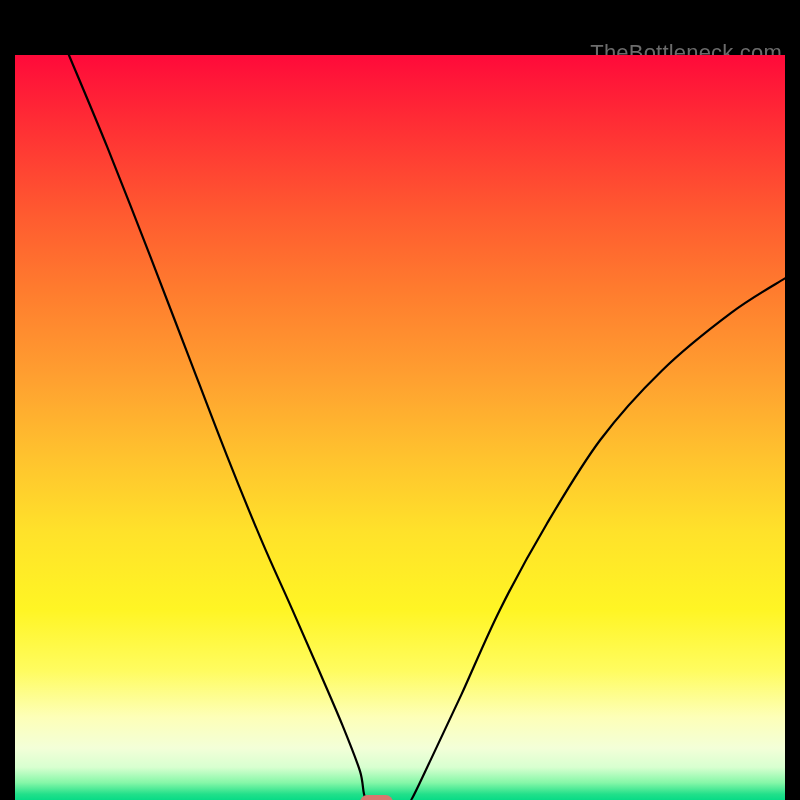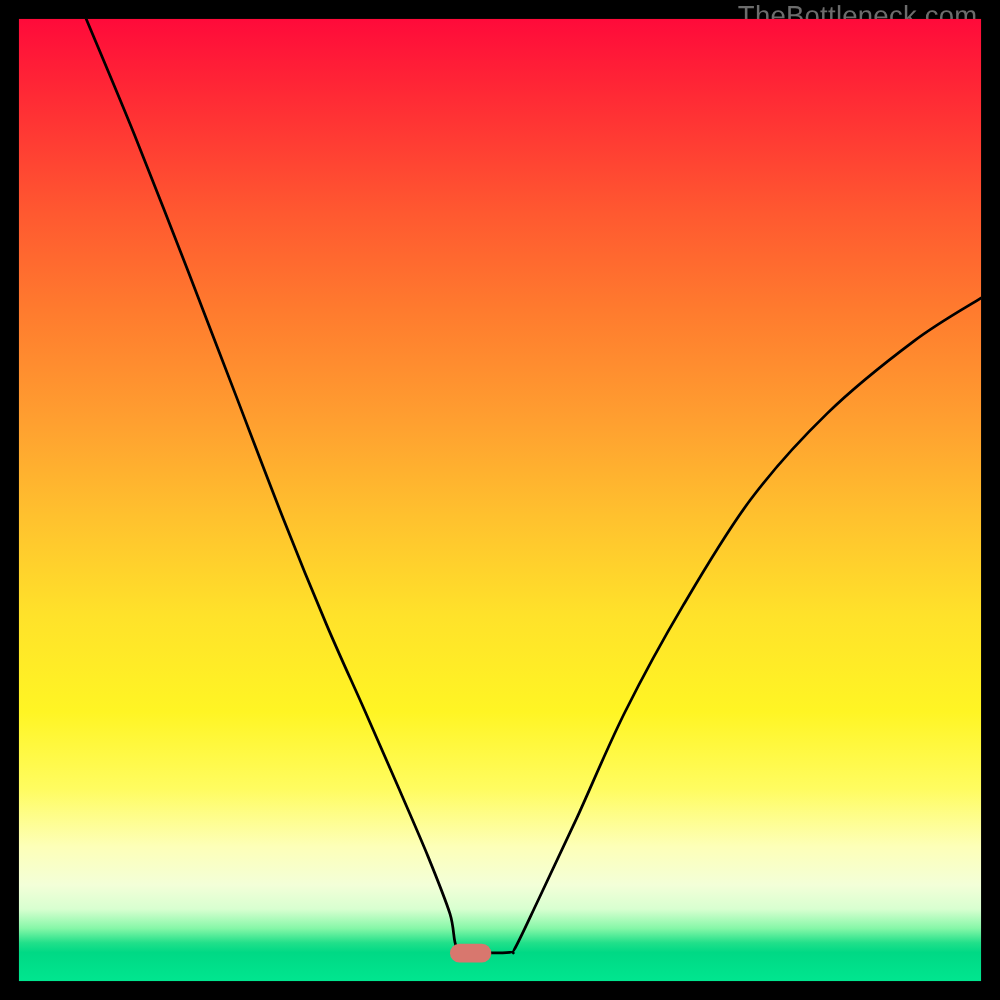--- a/index.html
+++ b/index.html
@@ -8,20 +8,21 @@
     width: 800px;
     height: 800px;
     background: #000;
     font-family: Arial, Helvetica, sans-serif;
     overflow: hidden;
   }
   .frame {
     position: absolute;
     inset: 0;
     background: #000;
+    margin-top: 40px;
   }
   .plot-area {
     position: absolute;
     left: 15px;
     top: 15px;
     width: 770px;
     height: 770px;
     overflow: hidden;
   }
   

